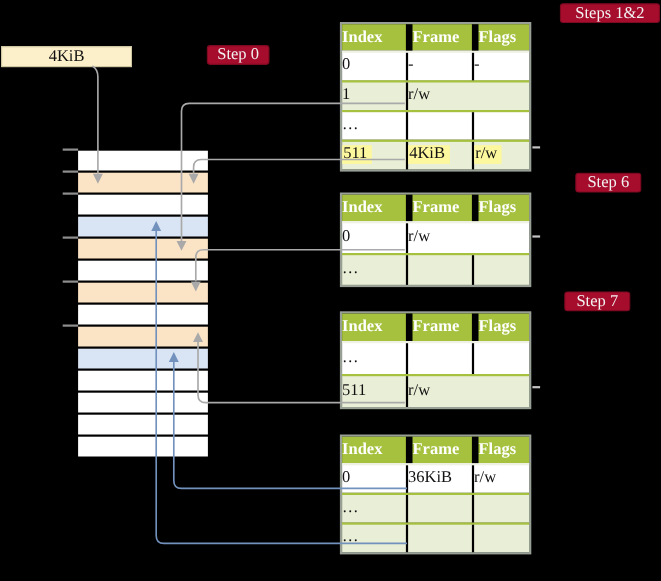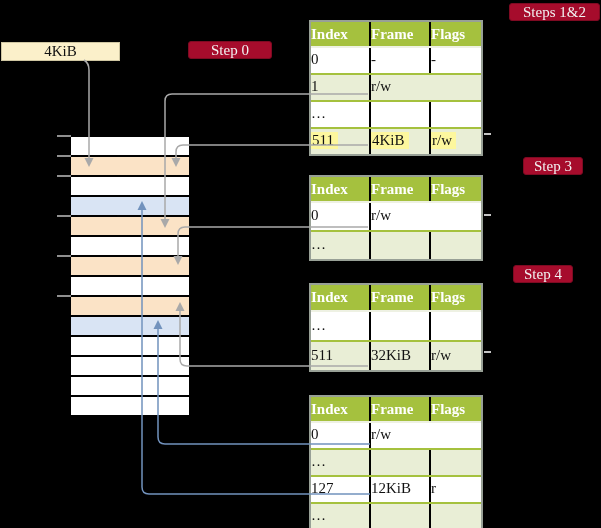--- a/index.html
+++ b/index.html
@@ -8,21 +8,21 @@
 
   
   .freebox{position:absolute;left:1px;top:42px;width:117px;height:17px;
            background:var(--cream);border:1px solid #cfc6a2;color:#111;
            font-size:15px;line-height:17px;text-align:center;}
 
   
   .badge{position:absolute;background:var(--badge_red);color:#f2f2f2;
          font-size:15px;line-height:16px;text-align:center;border-radius:3px;
          border:1px solid #7e0a22;box-sizing:border-box;height:18px;}
-  #badge-step0{left:188px;top:41px;width:84px;}
+  #badge-step0{left:188px;top:41px;width:57px;}
   #badge-steps12{left:509px;top:3px;width:91px;}
   #badge-step3{left:523px;top:157px;width:60px;}
   #badge-step4{left:513px;top:265px;width:60px;}
 
   
   .memcol{position:absolute;left:71px;top:137px;width:118px;}
   .mem-row{height:18px;margin-bottom:2px;}
   .mem-row.white{background:#ffffff;}
   .mem-row.peach{background:var(--peach);}
   .mem-row.blue{background:var(--light_blue);}
@@ -30,21 +30,21 @@
 
   
   .ptable{position:absolute;left:309px;width:174px;box-sizing:border-box;
           border:2px solid var(--table_border);font-size:15px;color:#111;}
   .ptable .hrow{display:flex;background:var(--header_green);color:#fff;font-weight:bold;}
   .ptable .row{display:flex;background:#fff;border-top:2px solid var(--header_green);}
   .ptable .row.first{border-top:2px solid #eef1e3;}
   .ptable .row.shade{background:var(--row_green);}
   .c{box-sizing:border-box;padding-left:0;overflow:hidden;white-space:nowrap;}
   .c.c1{width:58px;} .c.c2{width:60px;} .c.c3{flex:1;}
-  .hrow .c{border-left:2px solid #000000;} .row .c{border-left:2px solid #000;}
+  .hrow .c{border-left:6px solid #000000;} .row .c{border-left:2px solid #000;}
   .c.c1{border-left:none !important;}
   .t1 .hrow,.t4 .hrow{height:24px;line-height:24px;}
   .t1 .row,.t4 .row{height:25px;line-height:23px;}
   .t2 .hrow{height:24px;line-height:24px;} .t2 .row{height:27px;line-height:25px;}
   .t3 .hrow{height:25px;line-height:25px;} .t3 .row{height:28px;line-height:26px;}
   .t1{top:20px;} .t2{top:175px;} .t3{top:283px;} .t4{top:395px;}
   .hl{background:var(--highlight_yellow);padding:0 4px 1px 1px;}
 
   
   #wires{position:absolute;left:0;top:0;width:601px;height:528px;pointer-events:none;}
@@ -63,24 +63,24 @@
     <span>4KiB</span>
   </div>
 
   <div class="badge" id="badge-step0">
     <span>Step 0</span>
   </div>
   <div class="badge" id="badge-steps12">
     <span>Steps 1&amp;2</span>
   </div>
   <div class="badge" id="badge-step3">
-    <span>Step 3</span>
+    <span>Step 6</span>
   </div>
   <div class="badge" id="badge-step4">
-    <span>Step 4</span>
+    <span>Step 7</span>
   </div>
 
   <div class="memcol">
       <div class="mem-row white"></div>
       <div class="mem-row peach"></div>
       <div class="mem-row white"></div>
       <div class="mem-row blue"></div>
       <div class="mem-row peach"></div>
       <div class="mem-row white"></div>
       <div class="mem-row peach"></div>
@@ -143,44 +143,39 @@
       <div class="c c2">Frame</div>
       <div class="c c3">Flags</div>
     </div>
     <div class="row first">
       <div class="c c1">…</div>
       <div class="c c2"></div>
       <div class="c c3"></div>
     </div>
     <div class="row shade">
       <div class="c c1">511</div>
-      <div class="c c2">32KiB</div>
       <div class="c c3">r/w</div>
     </div>
   </div>
 
   <div class="ptable t4">
     <div class="hrow">
       <div class="c c1">Index</div>
       <div class="c c2">Frame</div>
       <div class="c c3">Flags</div>
     </div>
     <div class="row first">
       <div class="c c1">0</div>
-      <div class="c c3">r/w</div>
-    </div>
-    <div class="row shade">
-      <div class="c c1">…</div>
-      <div class="c c2"></div>
-      <div class="c c3"></div>
-    </div>
-    <div class="row">
-      <div class="c c1">127</div>
-      <div class="c c2">12KiB</div>
-      <div class="c c3">r</div>
+      <div class="c c2">36KiB</div>
+      <div class="c c3">r/w</div>
+    </div>
+    <div class="row shade">
+      <div class="c c1">…</div>
+      <div class="c c2"></div>
+      <div class="c c3"></div>
     </div>
     <div class="row shade">
       <div class="c c1">…</div>
       <div class="c c2"></div>
       <div class="c c3"></div>
     </div>
   </div>
 
   <svg id="wires" viewBox="0 0 601 528" xmlns="http://www.w3.org/2000/svg">
 

